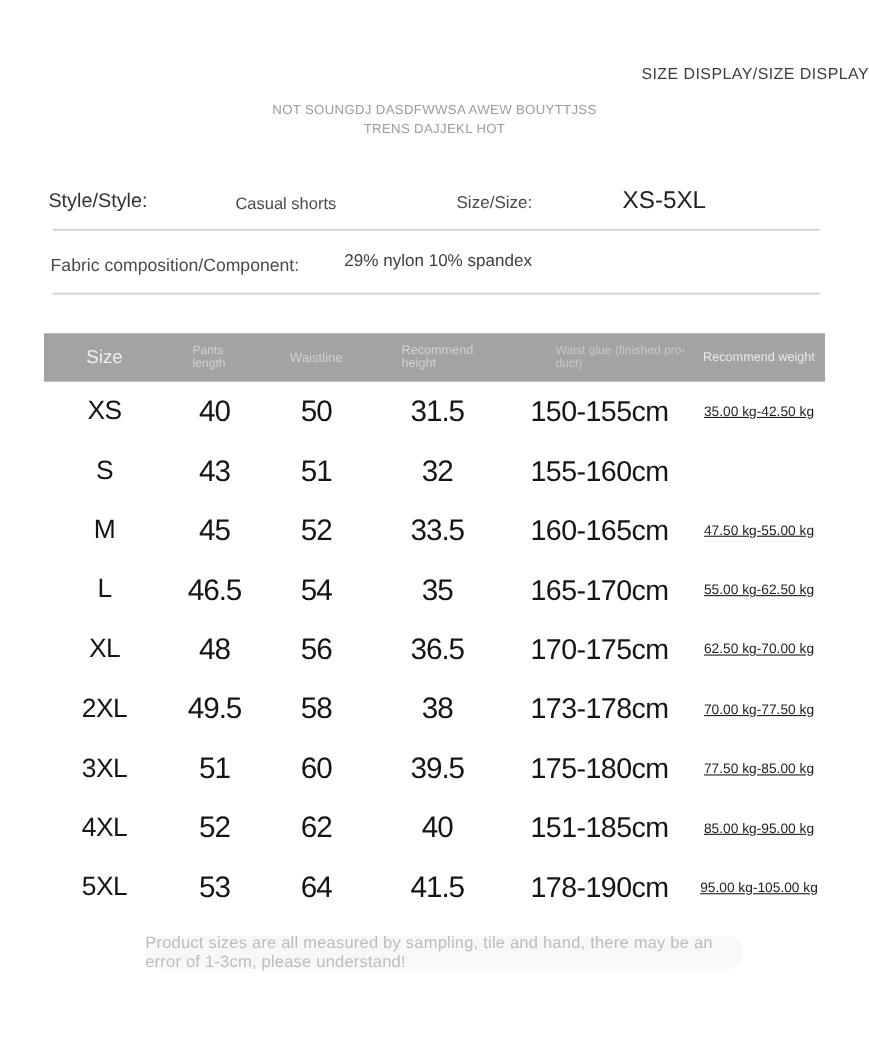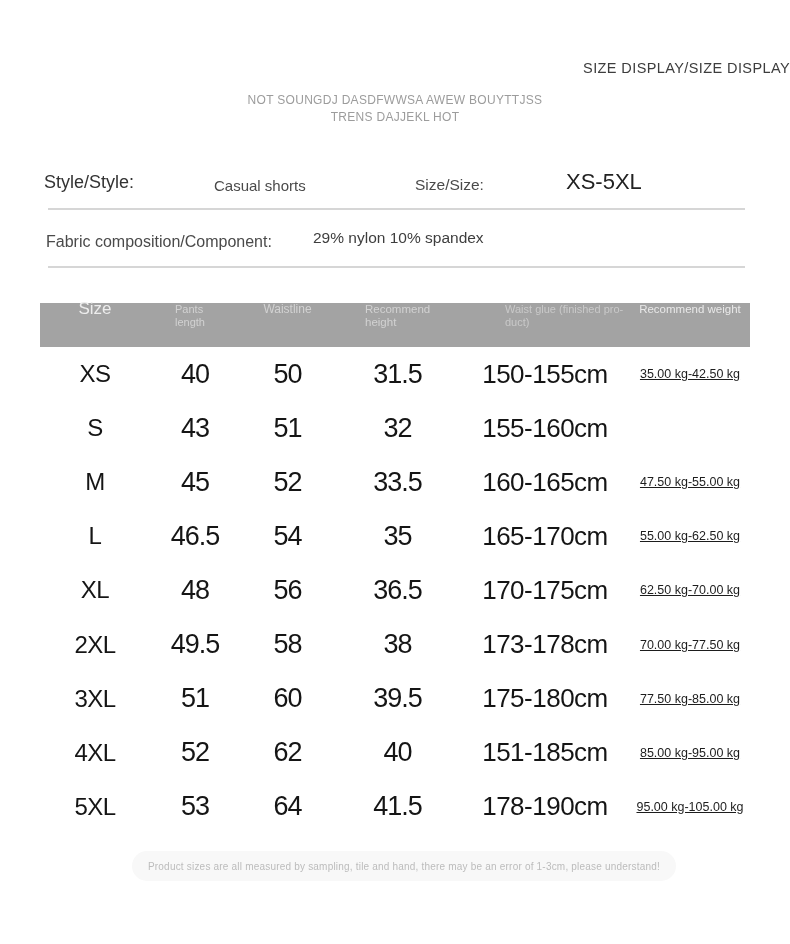--- a/index.html
+++ b/index.html
@@ -23,21 +23,21 @@
   .size-label  { position:absolute; left:415px; top:176px; font-size:15.5px; color:#4a4a4a; }
   .size-value  { position:absolute; left:566px; top:169px; font-size:22px;   color:#222; }
   .divider { position:absolute; left:48px; width:697px; height:2px; background:var(--divider,#d6d6d6); }
   .divider.d1 { top:208px; }
   .divider.d2 { top:266px; }
   .fabric-label { position:absolute; left:46px;  top:233px; font-size:16px;   color:#4a4a4a; }
   .fabric-value { position:absolute; left:313px; top:229px; font-size:15.5px; color:#3e3e3e; }
 
   .size-table { position:absolute; left:40px; top:303px; width:710px; }
   .thead {
-    display:flex; height:44px; 
+    display:flex; height:44px; align-items:center;
     background:var(--header-bg,#a3a3a3);
   }
   .th { color:#d2d2d2; font-size:11px; line-height:12.5px; white-space:pre-line; }
   .th.c1 { width:110px; text-align:center; font-size:17px; color:#ededed; }
   .th.c2 { width:90px;  padding-left:25px; }
   .th.c3 { width:95px;  text-align:center; font-size:12px; }
   .th.c4 { width:125px; color:#c9c9c9; }
   .th.c5 { width:170px; padding-left:30px; font-size:11.5px; }
   .th.c6 { width:120px; text-align:center; font-size:11.5px; color:#e9e9e9; }
 
@@ -47,21 +47,21 @@
   .td.c2 { width:90px;  font-size:27px; letter-spacing:-1px; }
   .td.c3 { width:95px;  font-size:27px; letter-spacing:-1px; }
   .td.c4 { width:125px; font-size:27px; letter-spacing:-1px; }
   .td.c5 { width:170px; font-size:26px; letter-spacing:-.5px; }
   .td.c6 { width:120px; font-size:12.5px; color:#1d1d1d; }
   .td.c6 span { white-space:pre-line; text-align:left; line-height:14px;text-decoration:underline; }
 
   .footer-pill {
     position:absolute; left:132px; top:851px; width:544px; height:30px;
     border-radius:15px; background:var(--footer-bg,#f8f8f8);
-    color:var(--footer-text,#bcbcbc); font-size:10px; letter-spacing:.2px;
+    color:var(--footer-text,#bcbcbc); font-size:15px; letter-spacing:.2px;
     display:flex; align-items:center; justify-content:center;
   }
 </style>
 </head>
 <body>
 
 <div class="page" style="--header-bg: #a3a3a3; --divider: #d6d6d6; --footer-bg: #f8f8f8; --footer-text: #bcbcbc;">
 
   <div class="title">SIZE DISPLAY/SIZE DISPLAY</div>
   <div class="subtitle">NOT SOUNGDJ DASDFWWSA AWEW BOUYTTJSS

